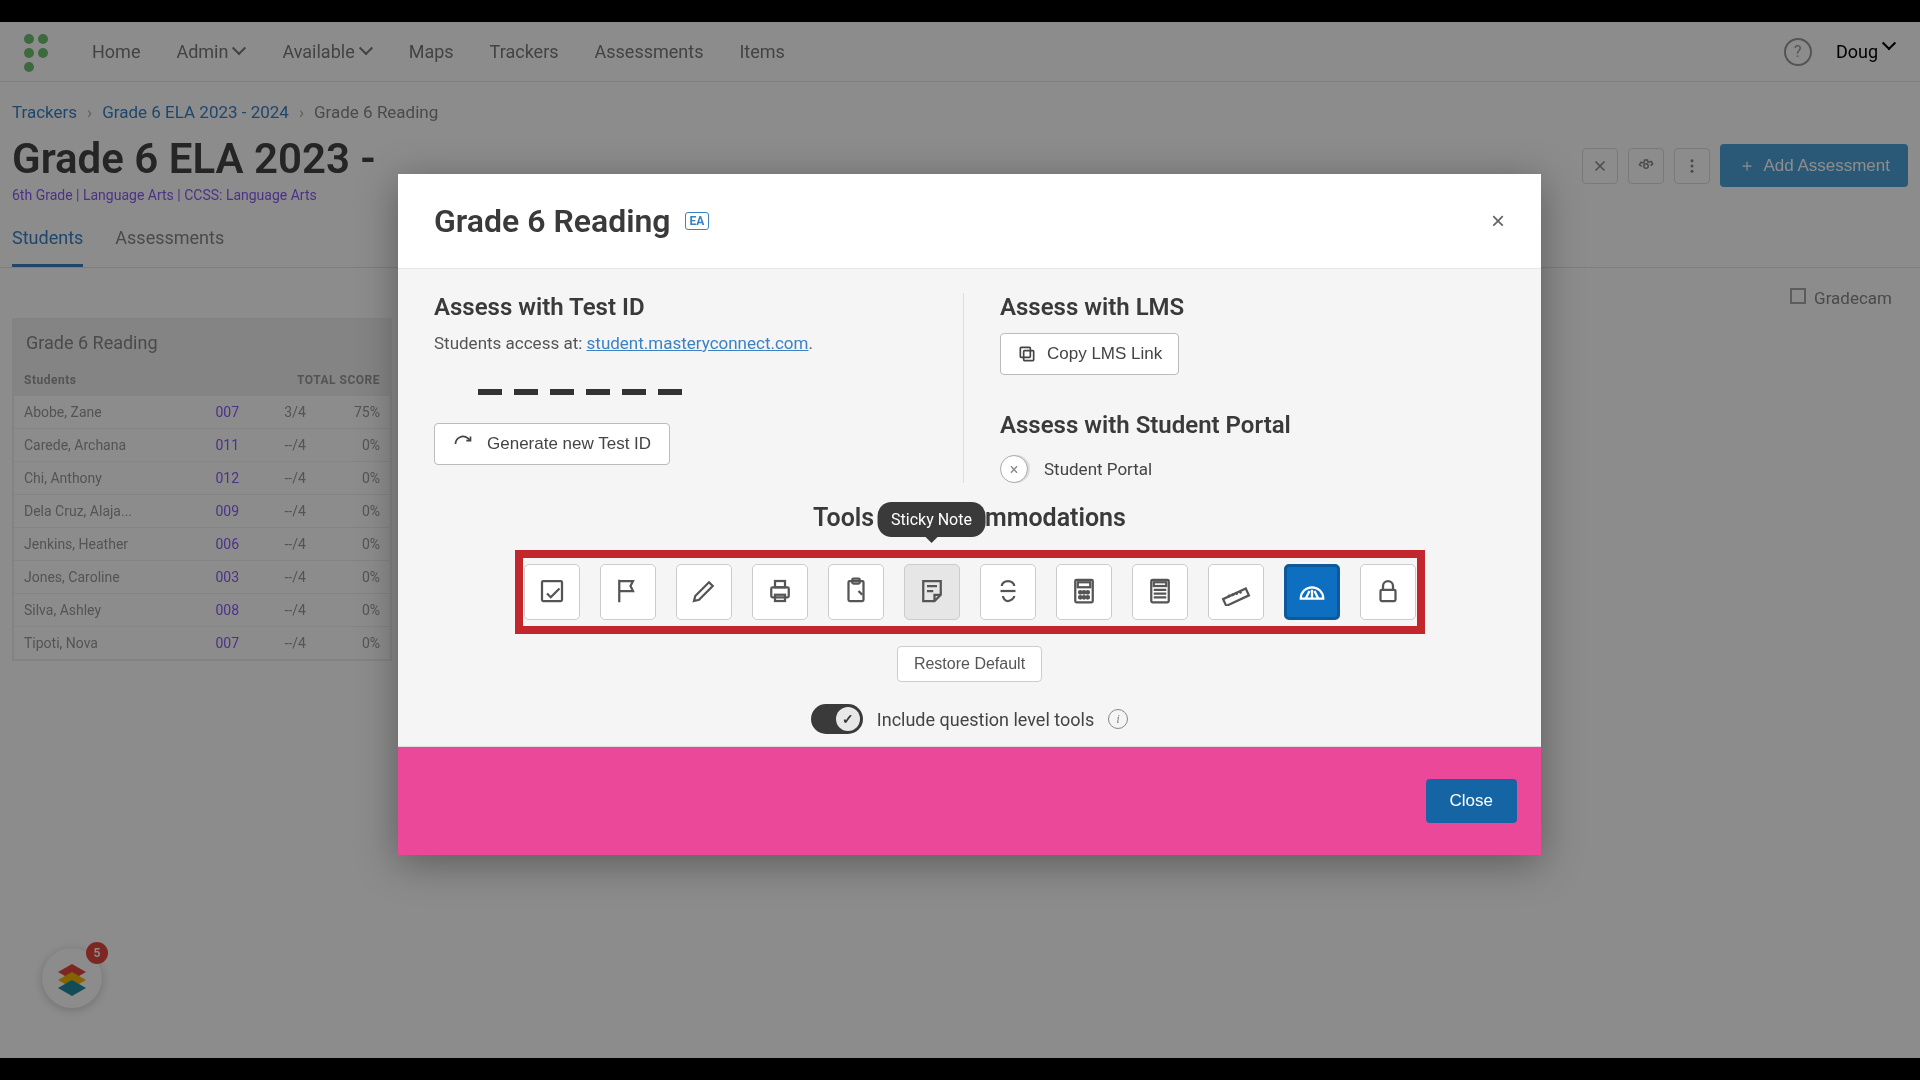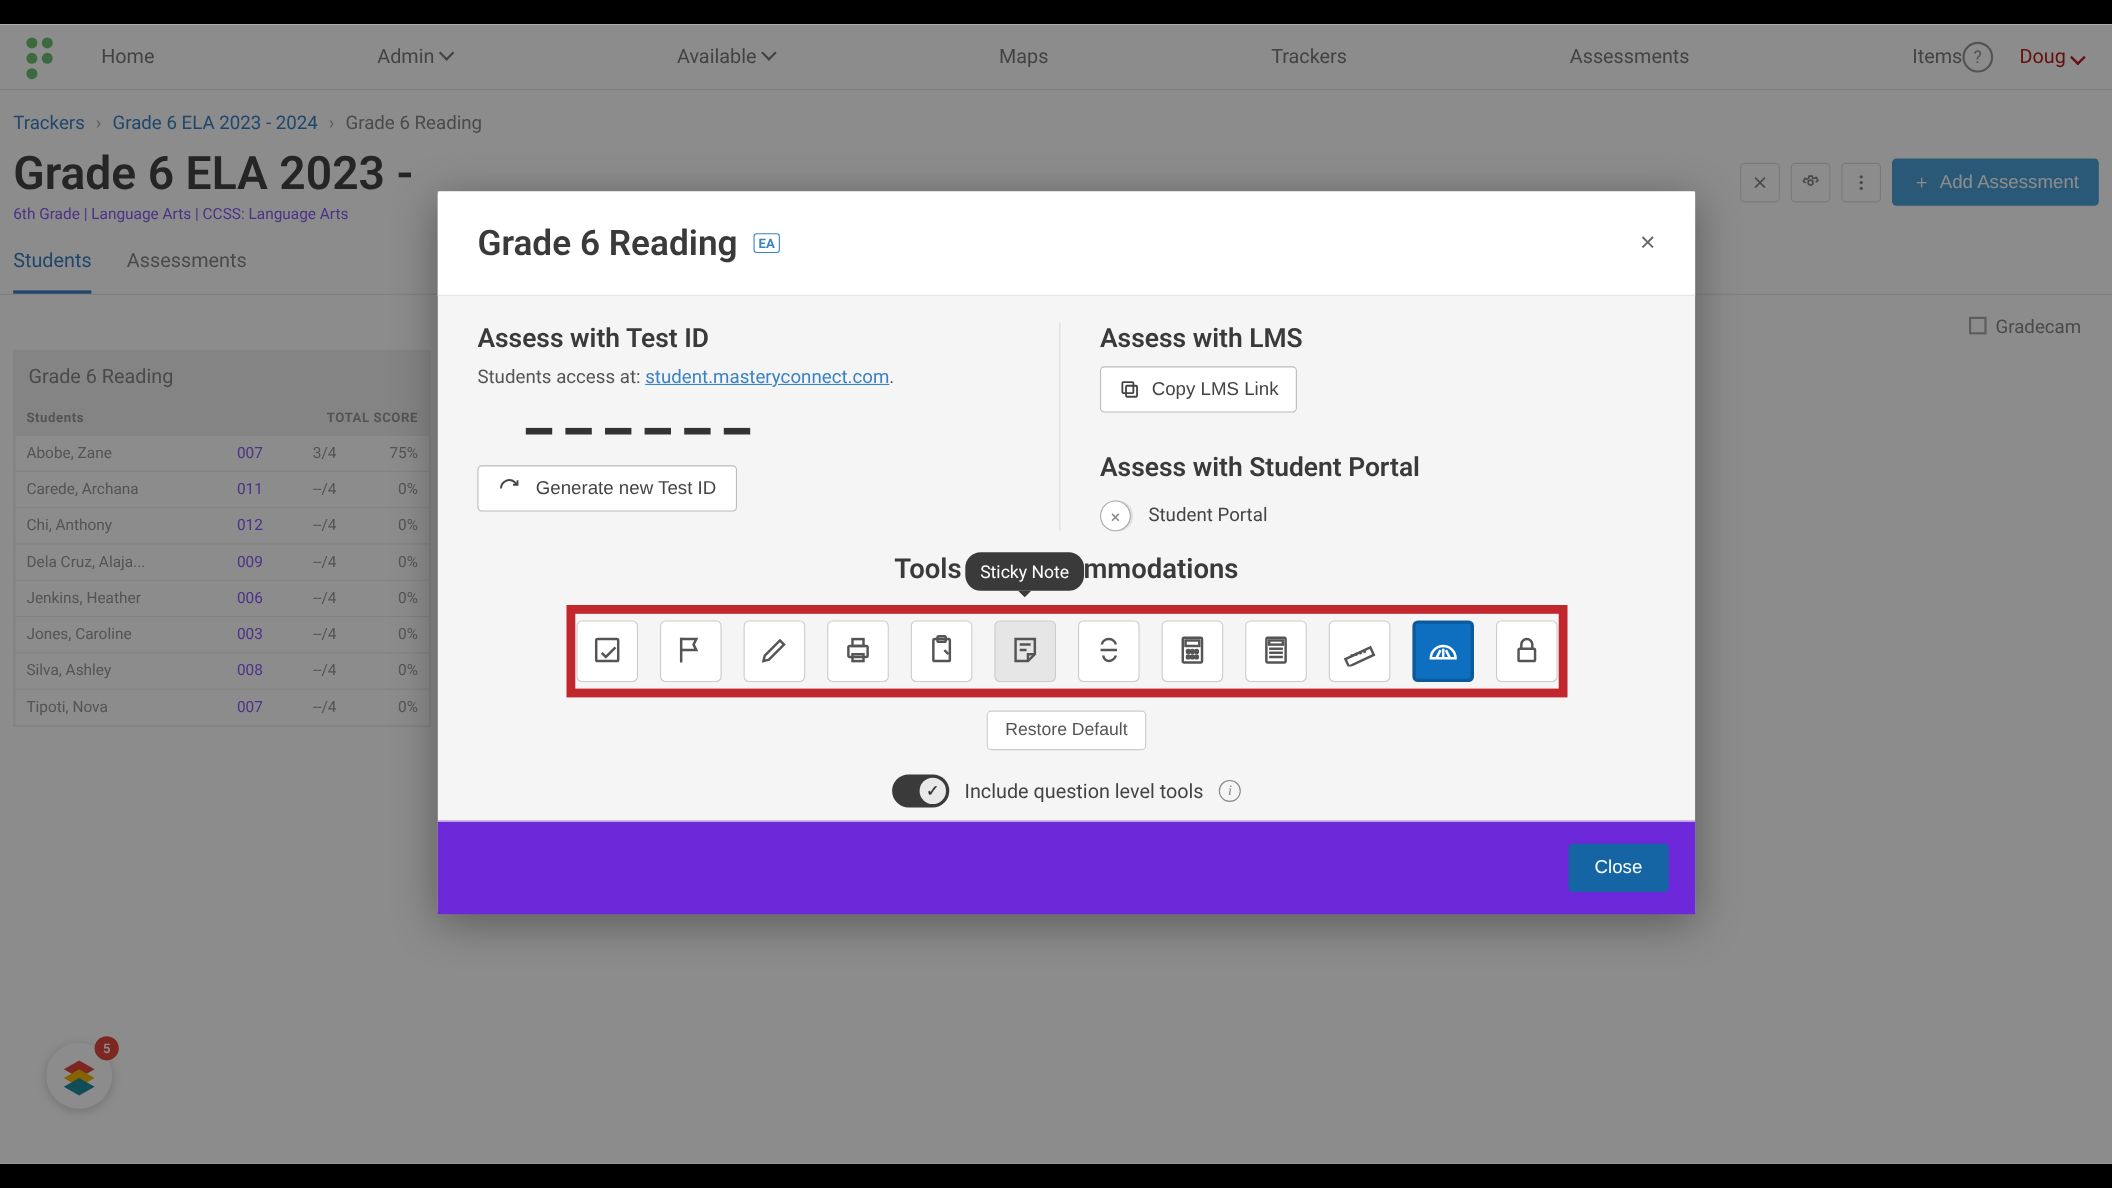--- a/index.html
+++ b/index.html
@@ -35,29 +35,29 @@
     align-items: center;
     padding: 0 24px;
     border-bottom: 1px solid #e5e5e5;
     background: #fff;
   }
   .logo {
     width: 36px; height: 36px; display: flex; flex-wrap: wrap; gap: 4px;
     margin-right: 32px;
   }
   .logo span { width: 10px; height: 10px; background: #6fbf73; border-radius: 50%; }
-  .nav-links { display: flex; flex: 1; justify-content: space-between; }
+  .nav-links { display: flex; gap: 36px; flex: 1; }
   .nav-link { color: #7a7a7a; font-size: 18px; cursor: pointer; display: flex; align-items: center; gap: 6px; }
   .nav-right { display: flex; align-items: center; gap: 24px; }
   .help-icon {
     width: 28px; height: 28px; border: 2px solid #999; border-radius: 50%;
     display: flex; align-items: center; justify-content: center;
     color: #999; font-size: 16px;
   }
-  .user-menu { color: #b91c1c; font-size: 18px; display: flex; align-items: flex-end; gap: 6px; }
+  .user-menu { color: #000000; font-size: 18px; display: flex; align-items: flex-start; gap: 6px; }
   .chevron-down { width: 12px; height: 12px; display: inline-block; }
   .chevron-down::after {
     content: ""; display: block; width: 8px; height: 8px;
     border-right: 2px solid currentColor; border-bottom: 2px solid currentColor;
     transform: rotate(45deg) translate(-2px,-2px);
   }
   
   .breadcrumb { padding: 20px 12px 0 12px; display: flex; gap: 10px; color: #888; font-size: 17px; }
   .breadcrumb a { color: #3b82c4; text-decoration: none; }
   .breadcrumb .sep::after { content: "›"; color: #aaa; }
@@ -226,22 +226,22 @@
     display:flex; align-items:center; justify-content:center;
   }
   .switch-knob::after { content: "✓"; color: #3a3a3a; font-size: 14px; font-weight: 700; }
   .include-label { font-size: 18px; color: #444; }
   .info-icon {
     width: 20px; height: 20px; border: 1.5px solid #888; border-radius: 50%;
     display:flex; align-items:center; justify-content:center; color:#888; font-size:13px;
     font-style: italic; font-family: Georgia, serif;
   }
   .modal-footer {
-    background: #6d28d9; border-top: 1px solid #ddd;
-    padding: 20px 24px; display:flex; justify-content:flex-end;
+    background: #ec4899; border-top: 1px solid #ddd;
+    padding: 32px 24px; display:flex; justify-content:flex-end;
   }
   .close-btn {
     background: #1565a5; color:#fff; border:none; border-radius:4px;
     padding: 12px 24px; font-size: 17px;
   }
 </style>
 </head>
 <body>
 
 <div class="letterbox-top"></div>

